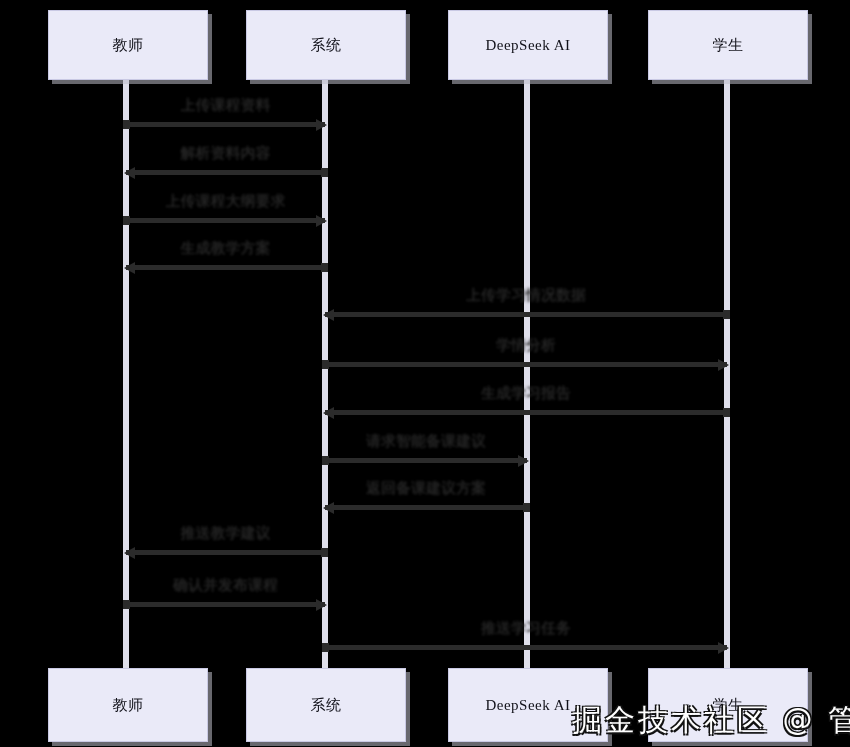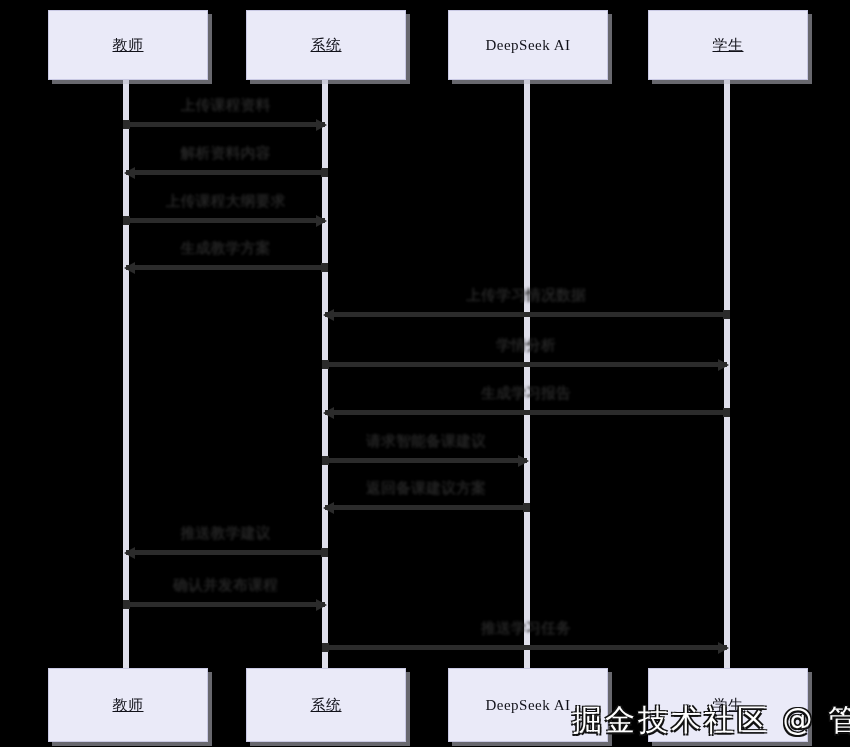--- a/index.html
+++ b/index.html
@@ -5,21 +5,21 @@
   html,body{margin:0;padding:0;background:#000;}
   body{width:850px;height:747px;overflow:hidden;
        font-family:"Liberation Serif","DejaVu Serif",serif;}
   #stage{position:relative;width:850px;height:747px;background:#000;}
 
   
   .pbox{position:absolute;background:#EAEAF8;border:1px solid #C9C9E4;
         box-shadow:4px 4px 0 rgba(190,190,200,.55);
         display:flex;align-items:center;justify-content:center;
         color:#12121a;font-size:15px;letter-spacing:.5px;}
-  .pbox.cjk{font-family:"DejaVu Sans","Liberation Sans",sans-serif;font-size:15px;text-decoration:underline;}
+  .pbox.cjk{font-family:"DejaVu Sans","Liberation Sans",sans-serif;font-size:15px;}
 
   
   .lifeline{position:absolute;width:6px;background:#DEDEEA;}
 
   
   .msg{position:absolute;height:5px;background:#2b2b2b;}
   .head{position:absolute;width:0;height:0;border-top:6px solid transparent;
         border-bottom:6px solid transparent;}
   .head.r{border-left:11px solid #2b2b2b;}
   .head.l{border-right:11px solid #2b2b2b;}

